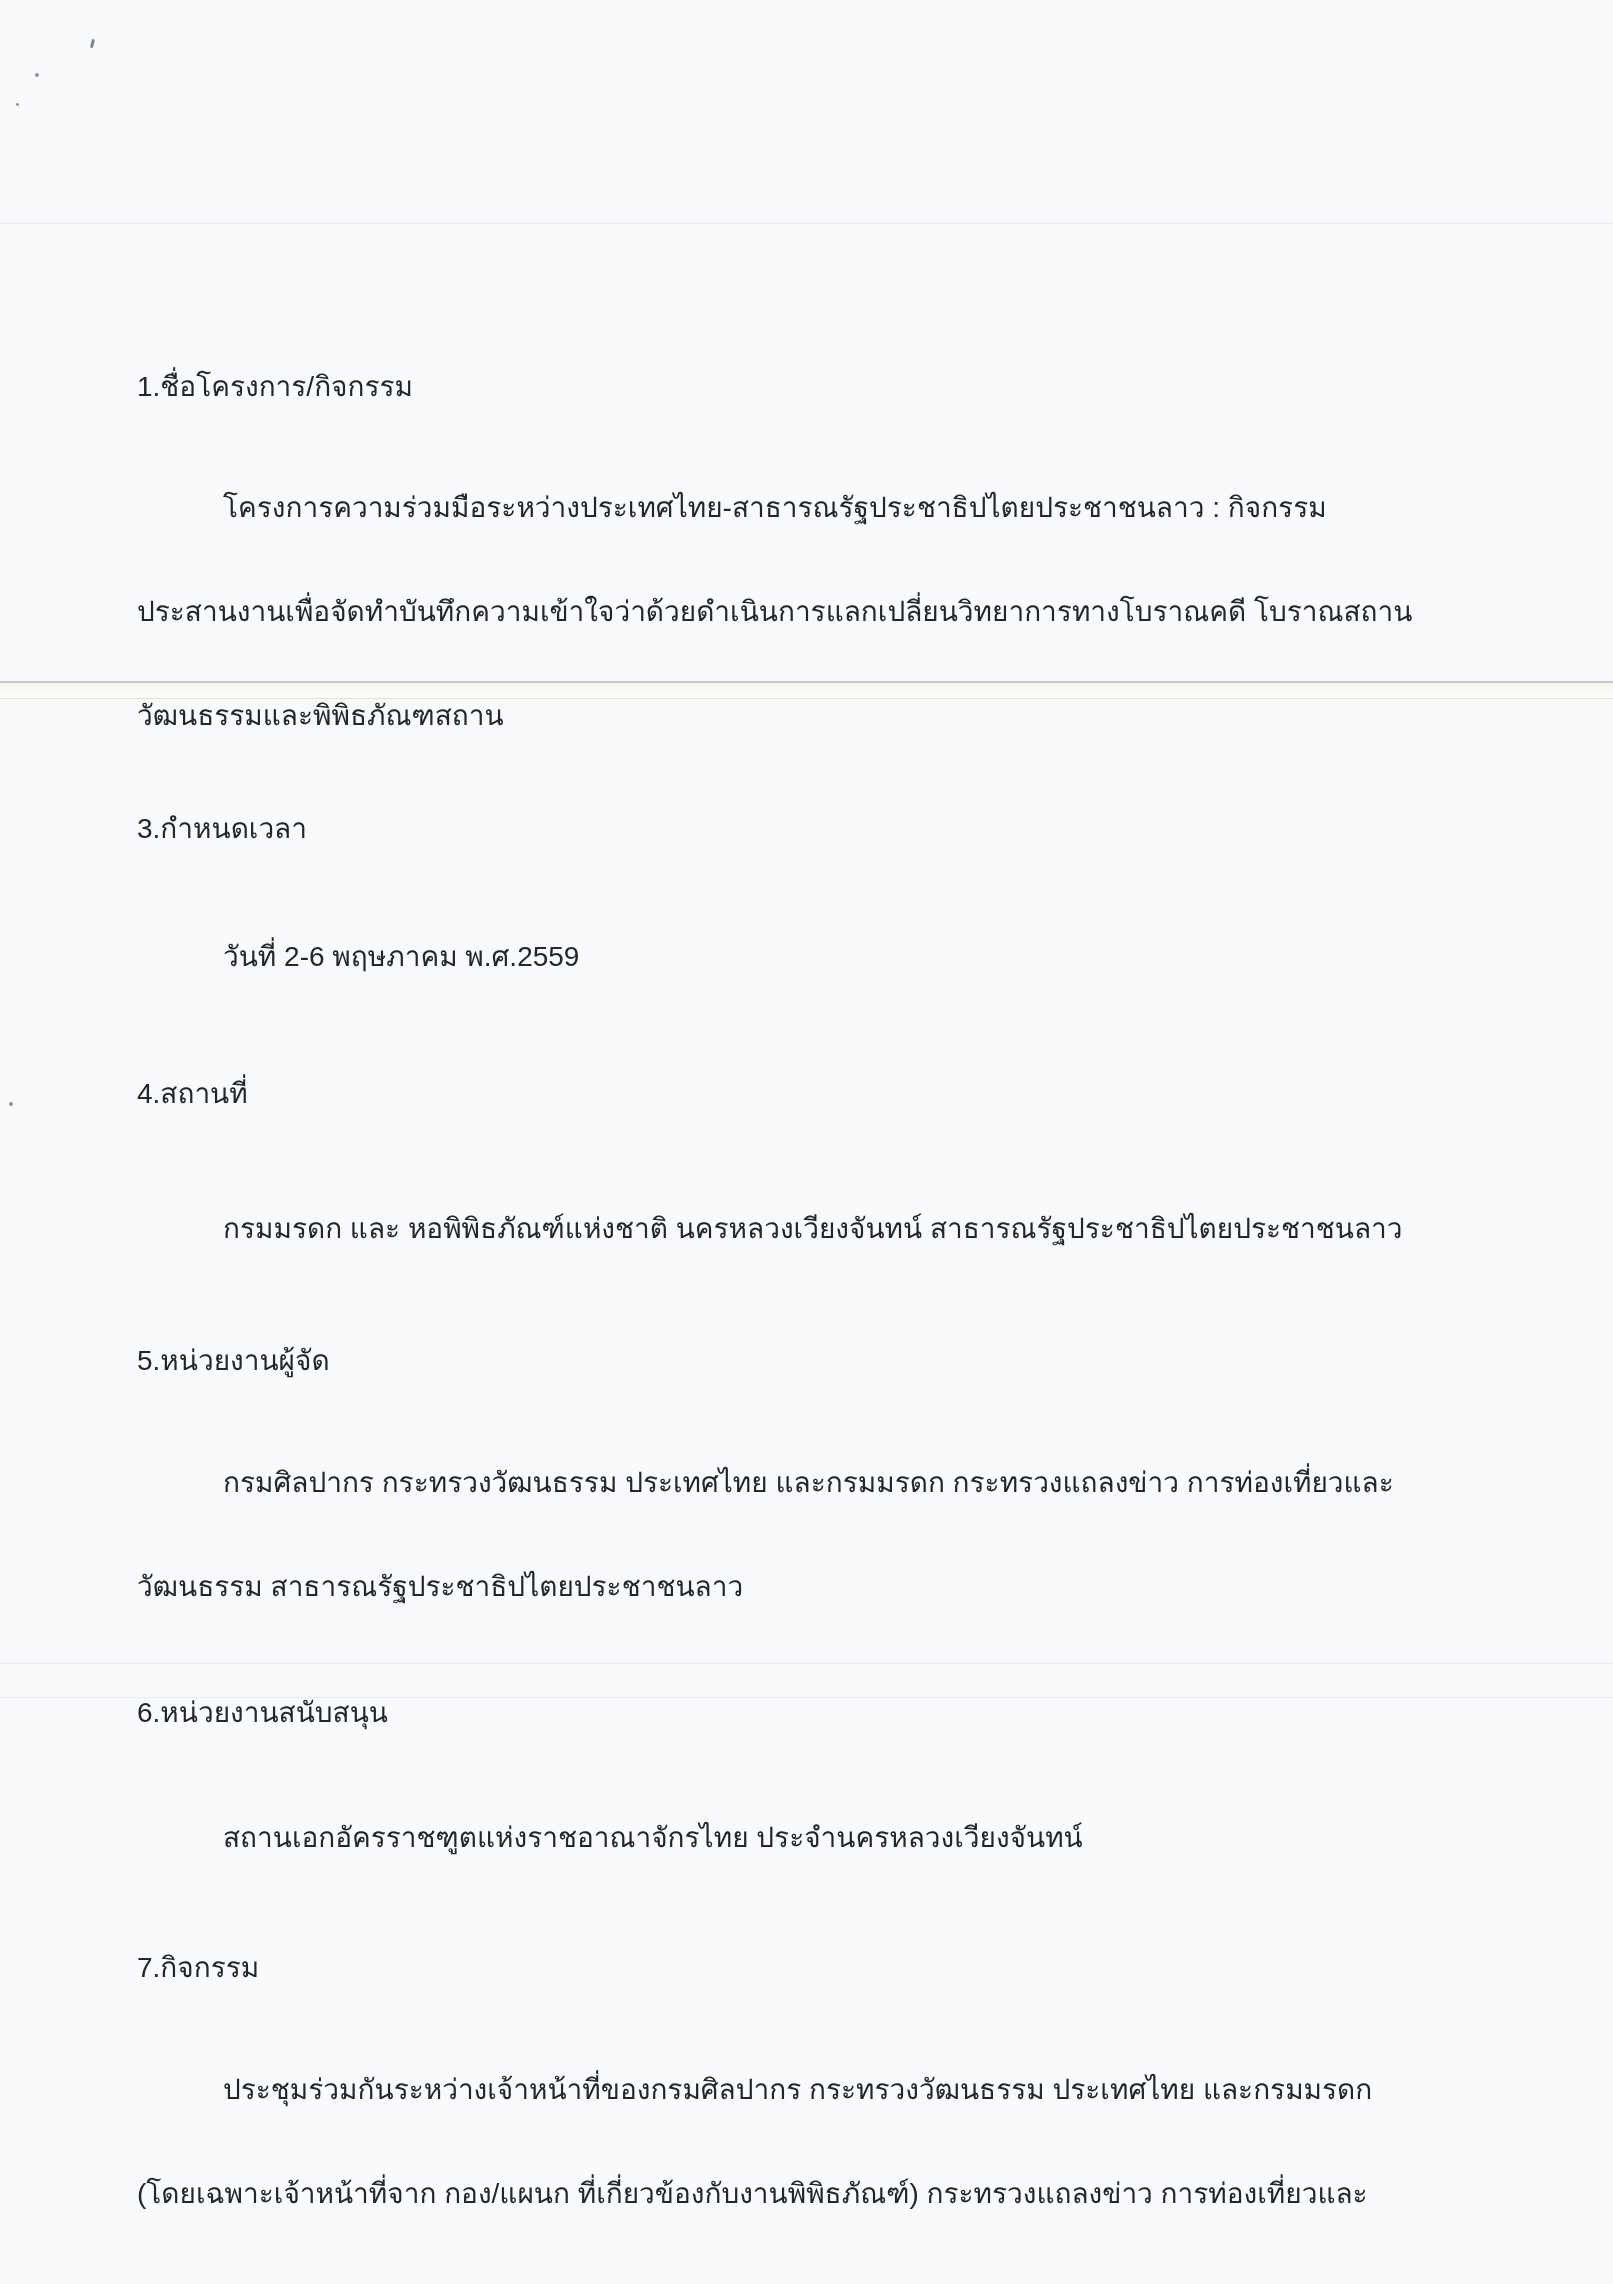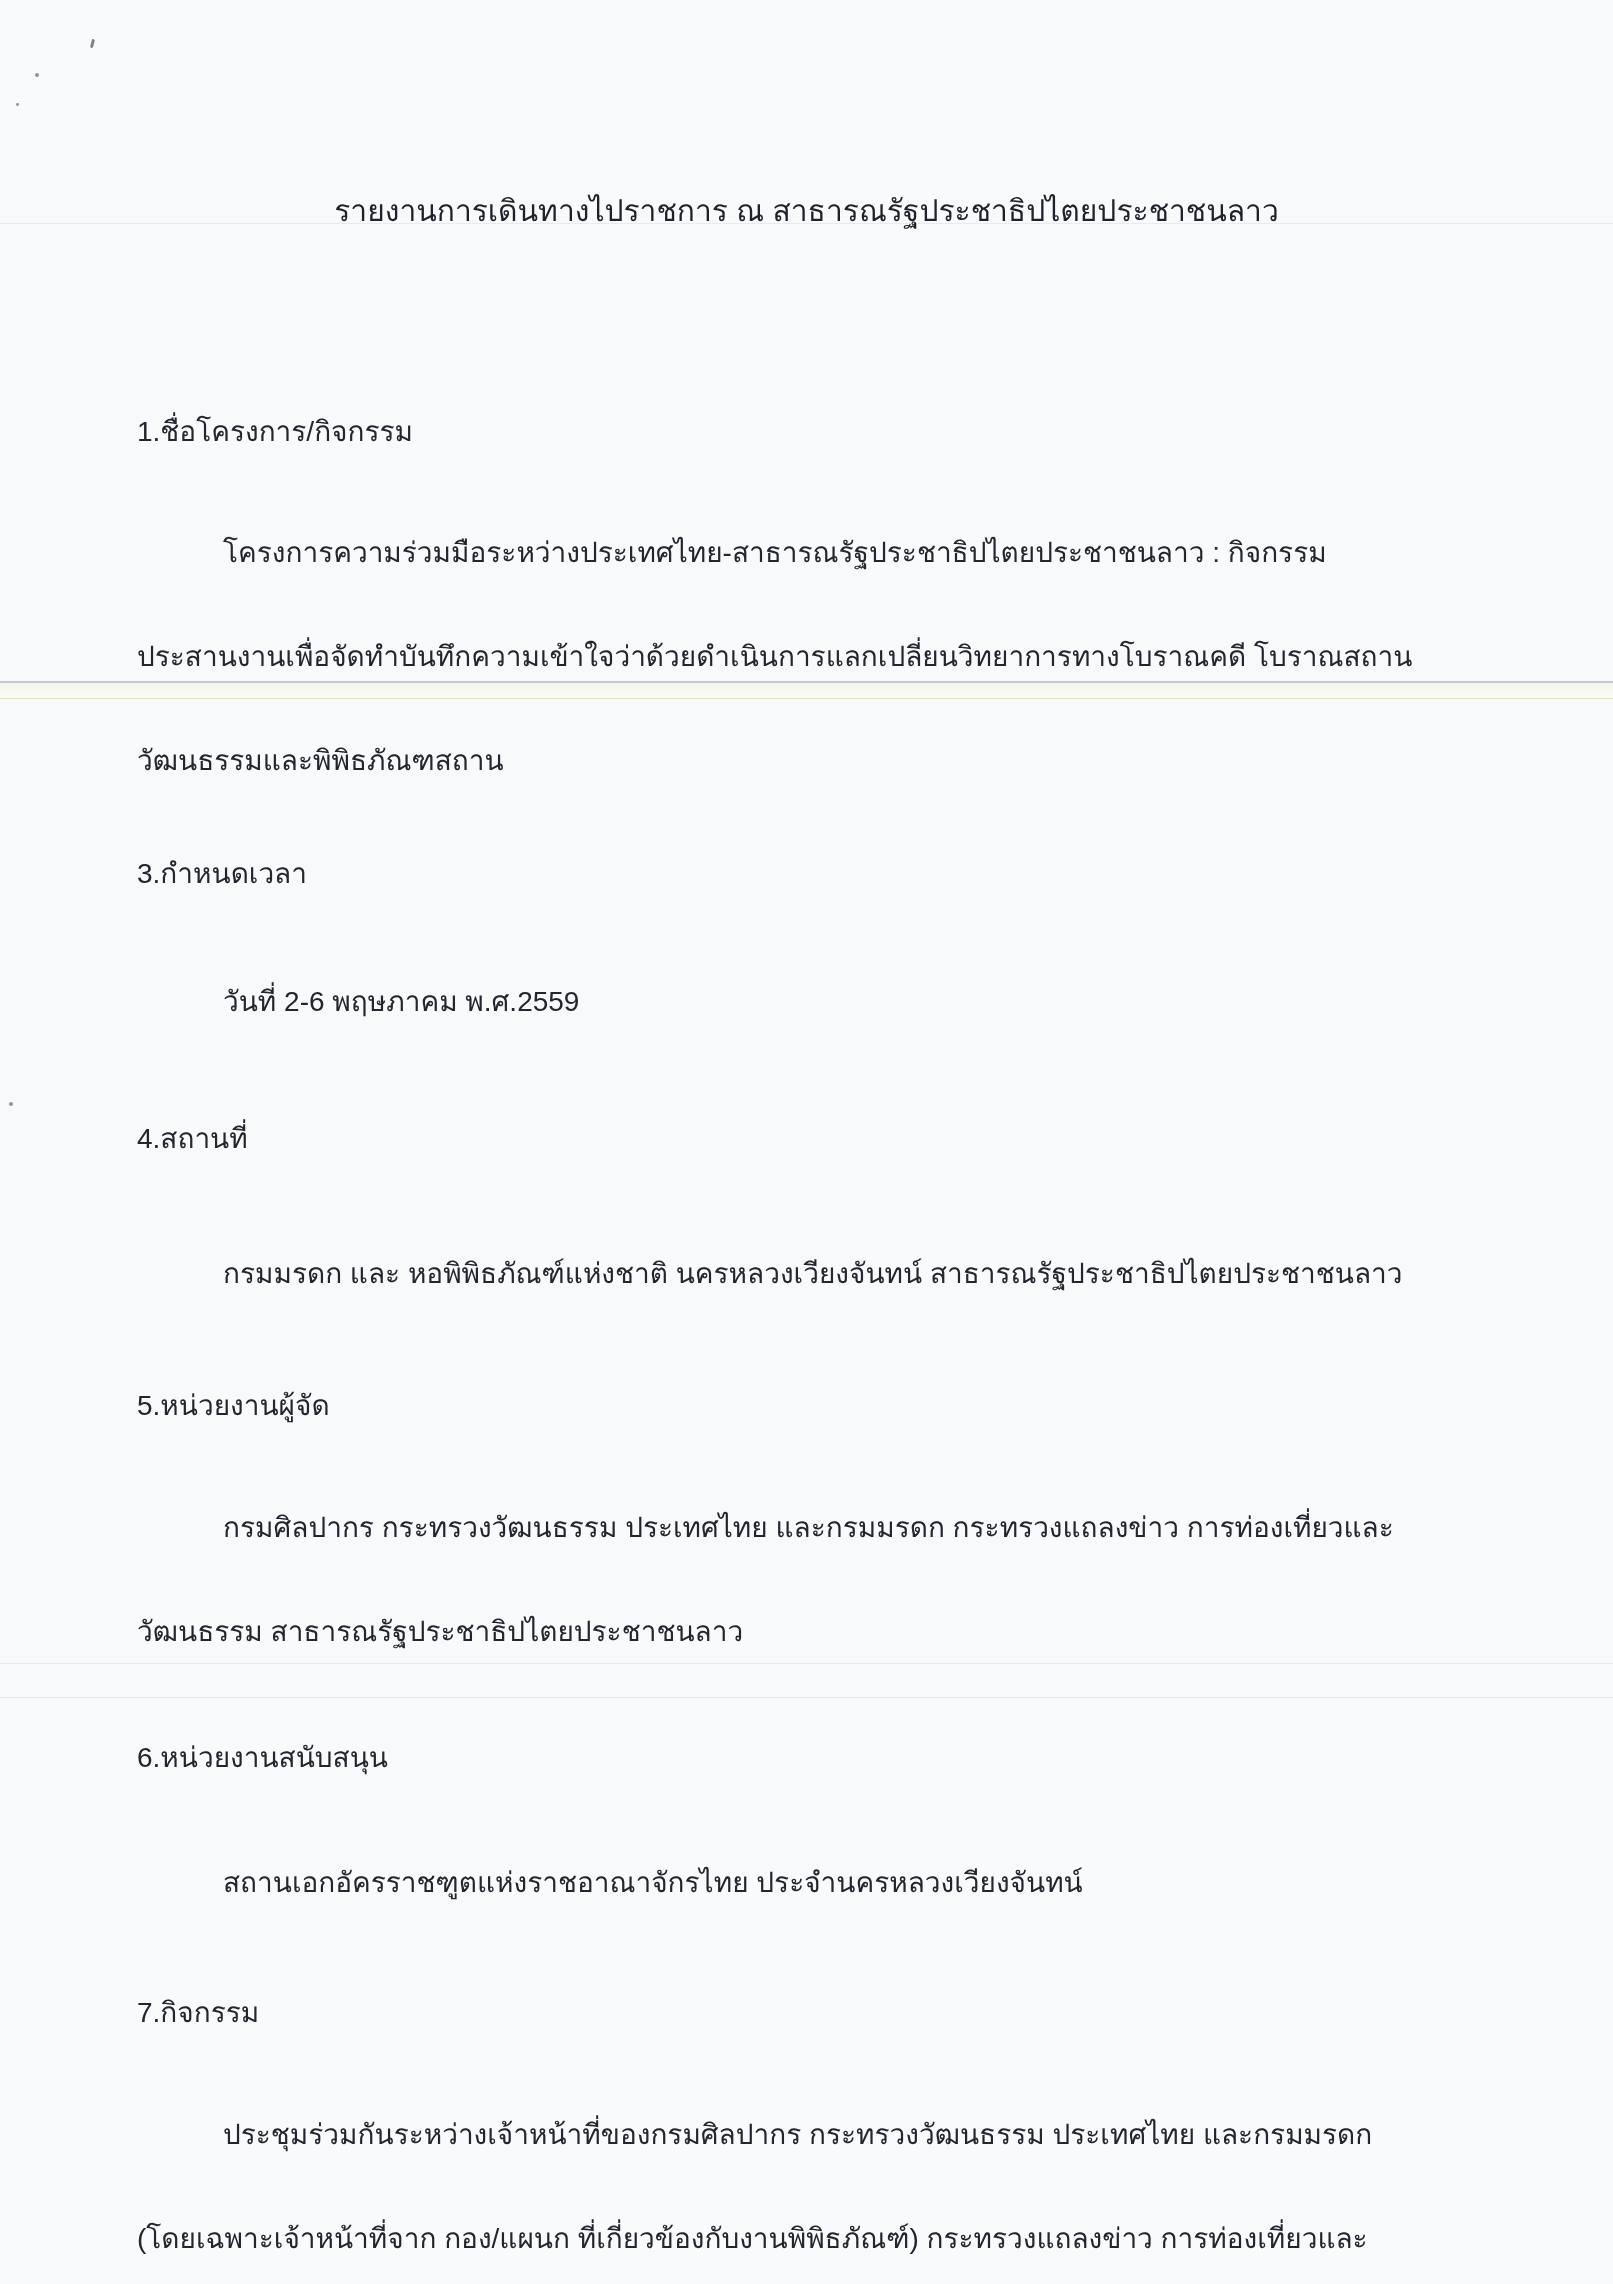--- a/index.html
+++ b/index.html
@@ -82,21 +82,20 @@
   <span class="speck tick" style="left:91px; top:39px;"></span>
   <span class="speck" style="left:35px; top:73px; width:3.9px; height:3.9px;"></span>
   <span class="speck" style="left:15.7px; top:103px; width:2.9px; height:2.9px;"></span>
   <span class="speck" style="left:8.8px; top:1102px; width:3.9px; height:3.9px;"></span>
 
   <div class="faint-line" style="top:223px;"></div>
   <div class="scan-band" style="top:681px;"></div>
   <div class="faint-line" style="top:1663px;"></div>
   <div class="faint-line" style="top:1697px;"></div>
 
-  <div class="doc-title txt" style="top:188px;">รายงานการเดินทางไปราชการ ณ สาธารณรัฐประชาธิปไตยประชาชนลาว</div>
 
   <div class="line heading txt" style="top:365px;">1.ชื่อโครงการ/กิจกรรม</div>
   <div class="line indent txt" style="top:443px;">โครงการความร่วมมือระหว่างประเทศไทย-สาธารณรัฐประชาธิปไตยประชาชนลาว : กิจกรรม</div>
   <div class="line txt" style="top:504px;">ประสานงานเพื่อจัดทำบันทึกความเข้าใจว่าด้วยดำเนินการแลกเปลี่ยนวิทยาการทางโบราณคดี โบราณสถาน</div>
   <div class="line txt" style="top:565px;">วัฒนธรรมและพิพิธภัณฑสถาน</div>
 
   <div class="line heading txt" style="top:635px;">3.กำหนดเวลา</div>
   <div class="line indent txt" style="top:720px;">วันที่ 2-6 พฤษภาคม พ.ศ.2559</div>
 
   <div class="line heading txt" style="top:814px;">4.สถานที่</div>

